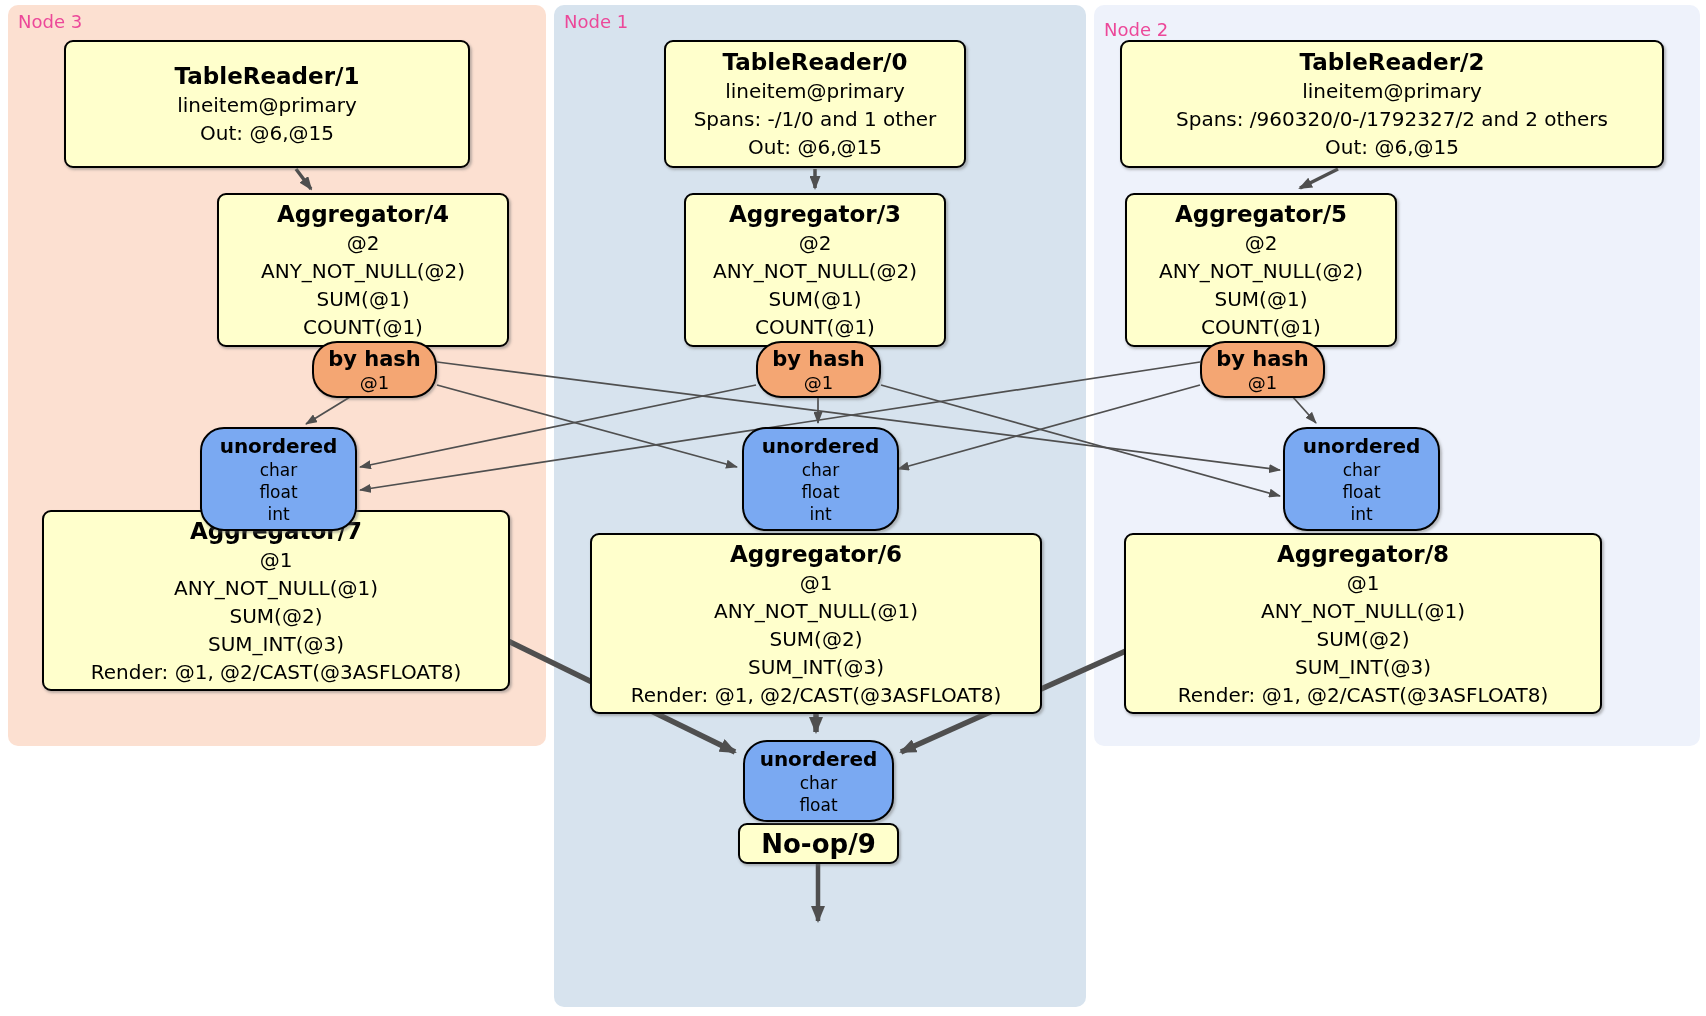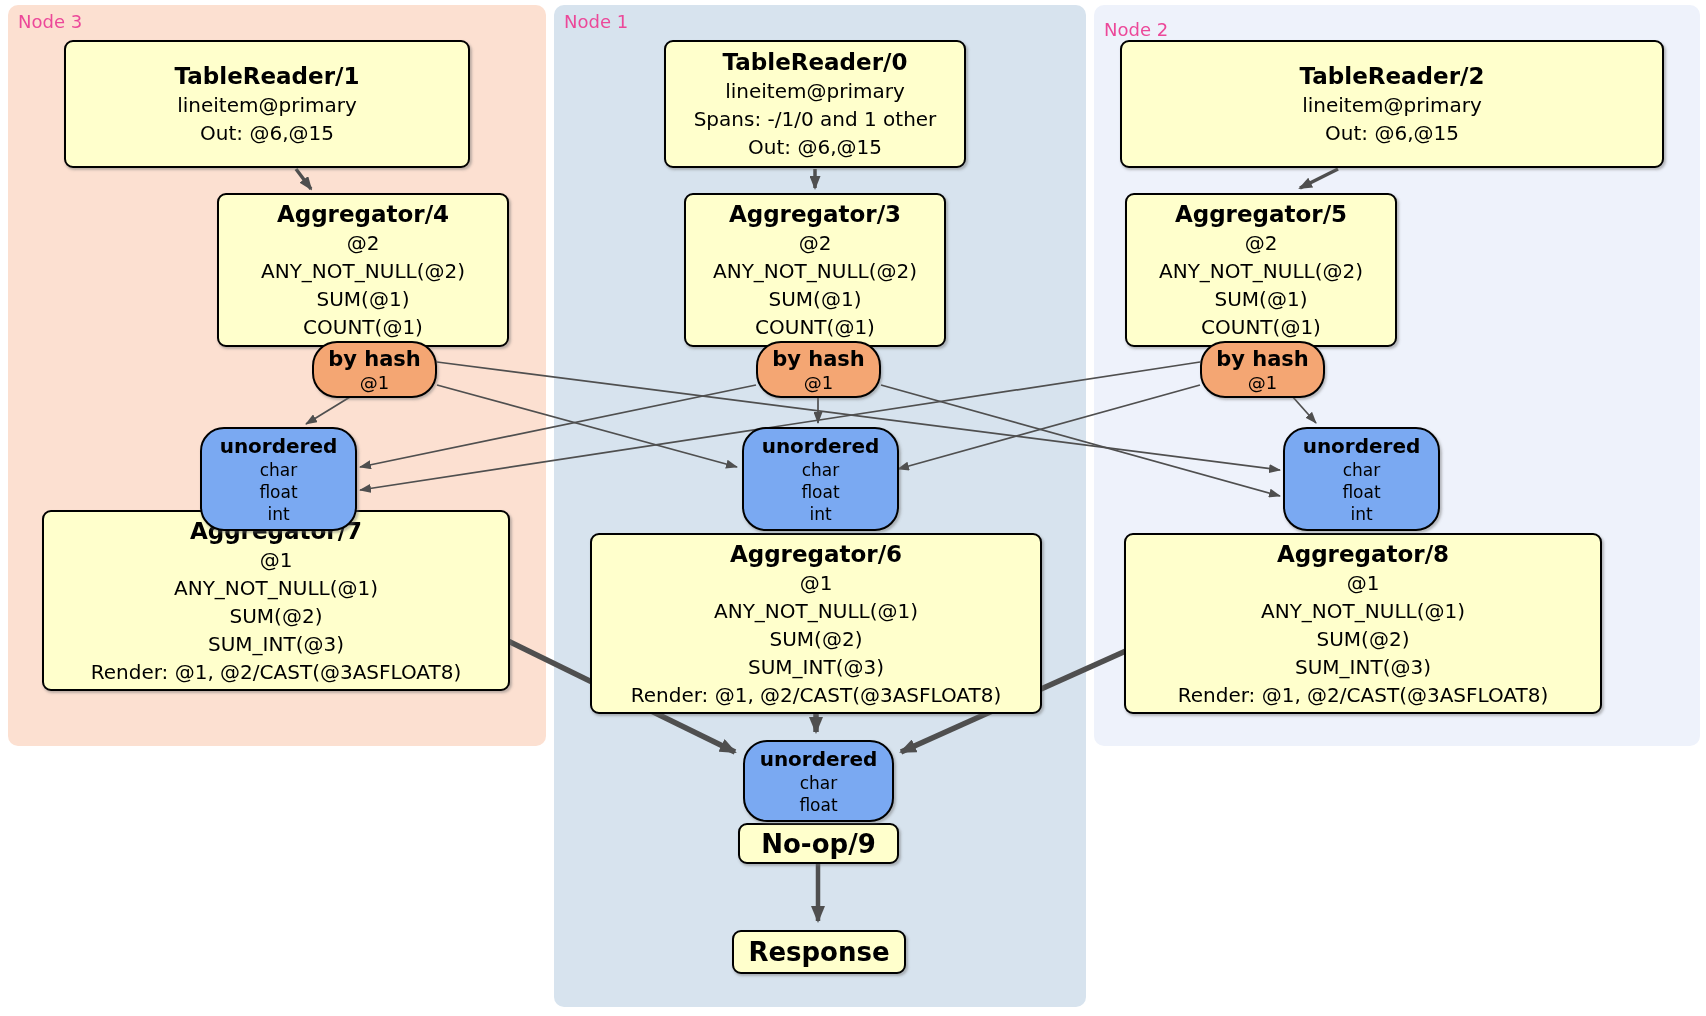--- a/index.html
+++ b/index.html
@@ -90,20 +90,21 @@
   </div>
   <div class="box proc" style="left:664px;top:40px;width:302px;height:128px">
     <div class="title">TableReader/0</div>
     <div class="line">lineitem@primary</div>
     <div class="line">Spans: -/1/0 and 1 other</div>
     <div class="line">Out: @6,@15</div>
   </div>
   <div class="box proc" style="left:1120px;top:40px;width:544px;height:128px">
     <div class="title">TableReader/2</div>
     <div class="line">lineitem@primary</div>
+    <div class="line">Spans: /960320/0-/1792327/2 and 2 others</div>
     <div class="line">Out: @6,@15</div>
   </div>
 
   <div class="box proc" style="left:217px;top:193px;width:292px;height:154px">
     <div class="title">Aggregator/4</div>
     <div class="line">@2</div>
     <div class="line">ANY_NOT_NULL(@2)</div>
     <div class="line">SUM(@1)</div>
     <div class="line">COUNT(@1)</div>
   </div>
@@ -182,17 +183,14 @@
   <div class="box sync" style="left:743px;top:740px;width:151px;height:82px">
     <div class="title">unordered</div>
     <div class="line">char</div>
     <div class="line">float</div>
   </div>
 
   <div class="box proc big-label" style="left:738px;top:823px;width:161px;height:41px">
     <div class="title">No-op/9</div>
   </div>
 
-  <div class="box proc big-label" style="left:732px;top:930px;width:174px;height:44px">
-    <div class="title">Response</div>
-  </div>
 
 </div>
 
 </body></html>

